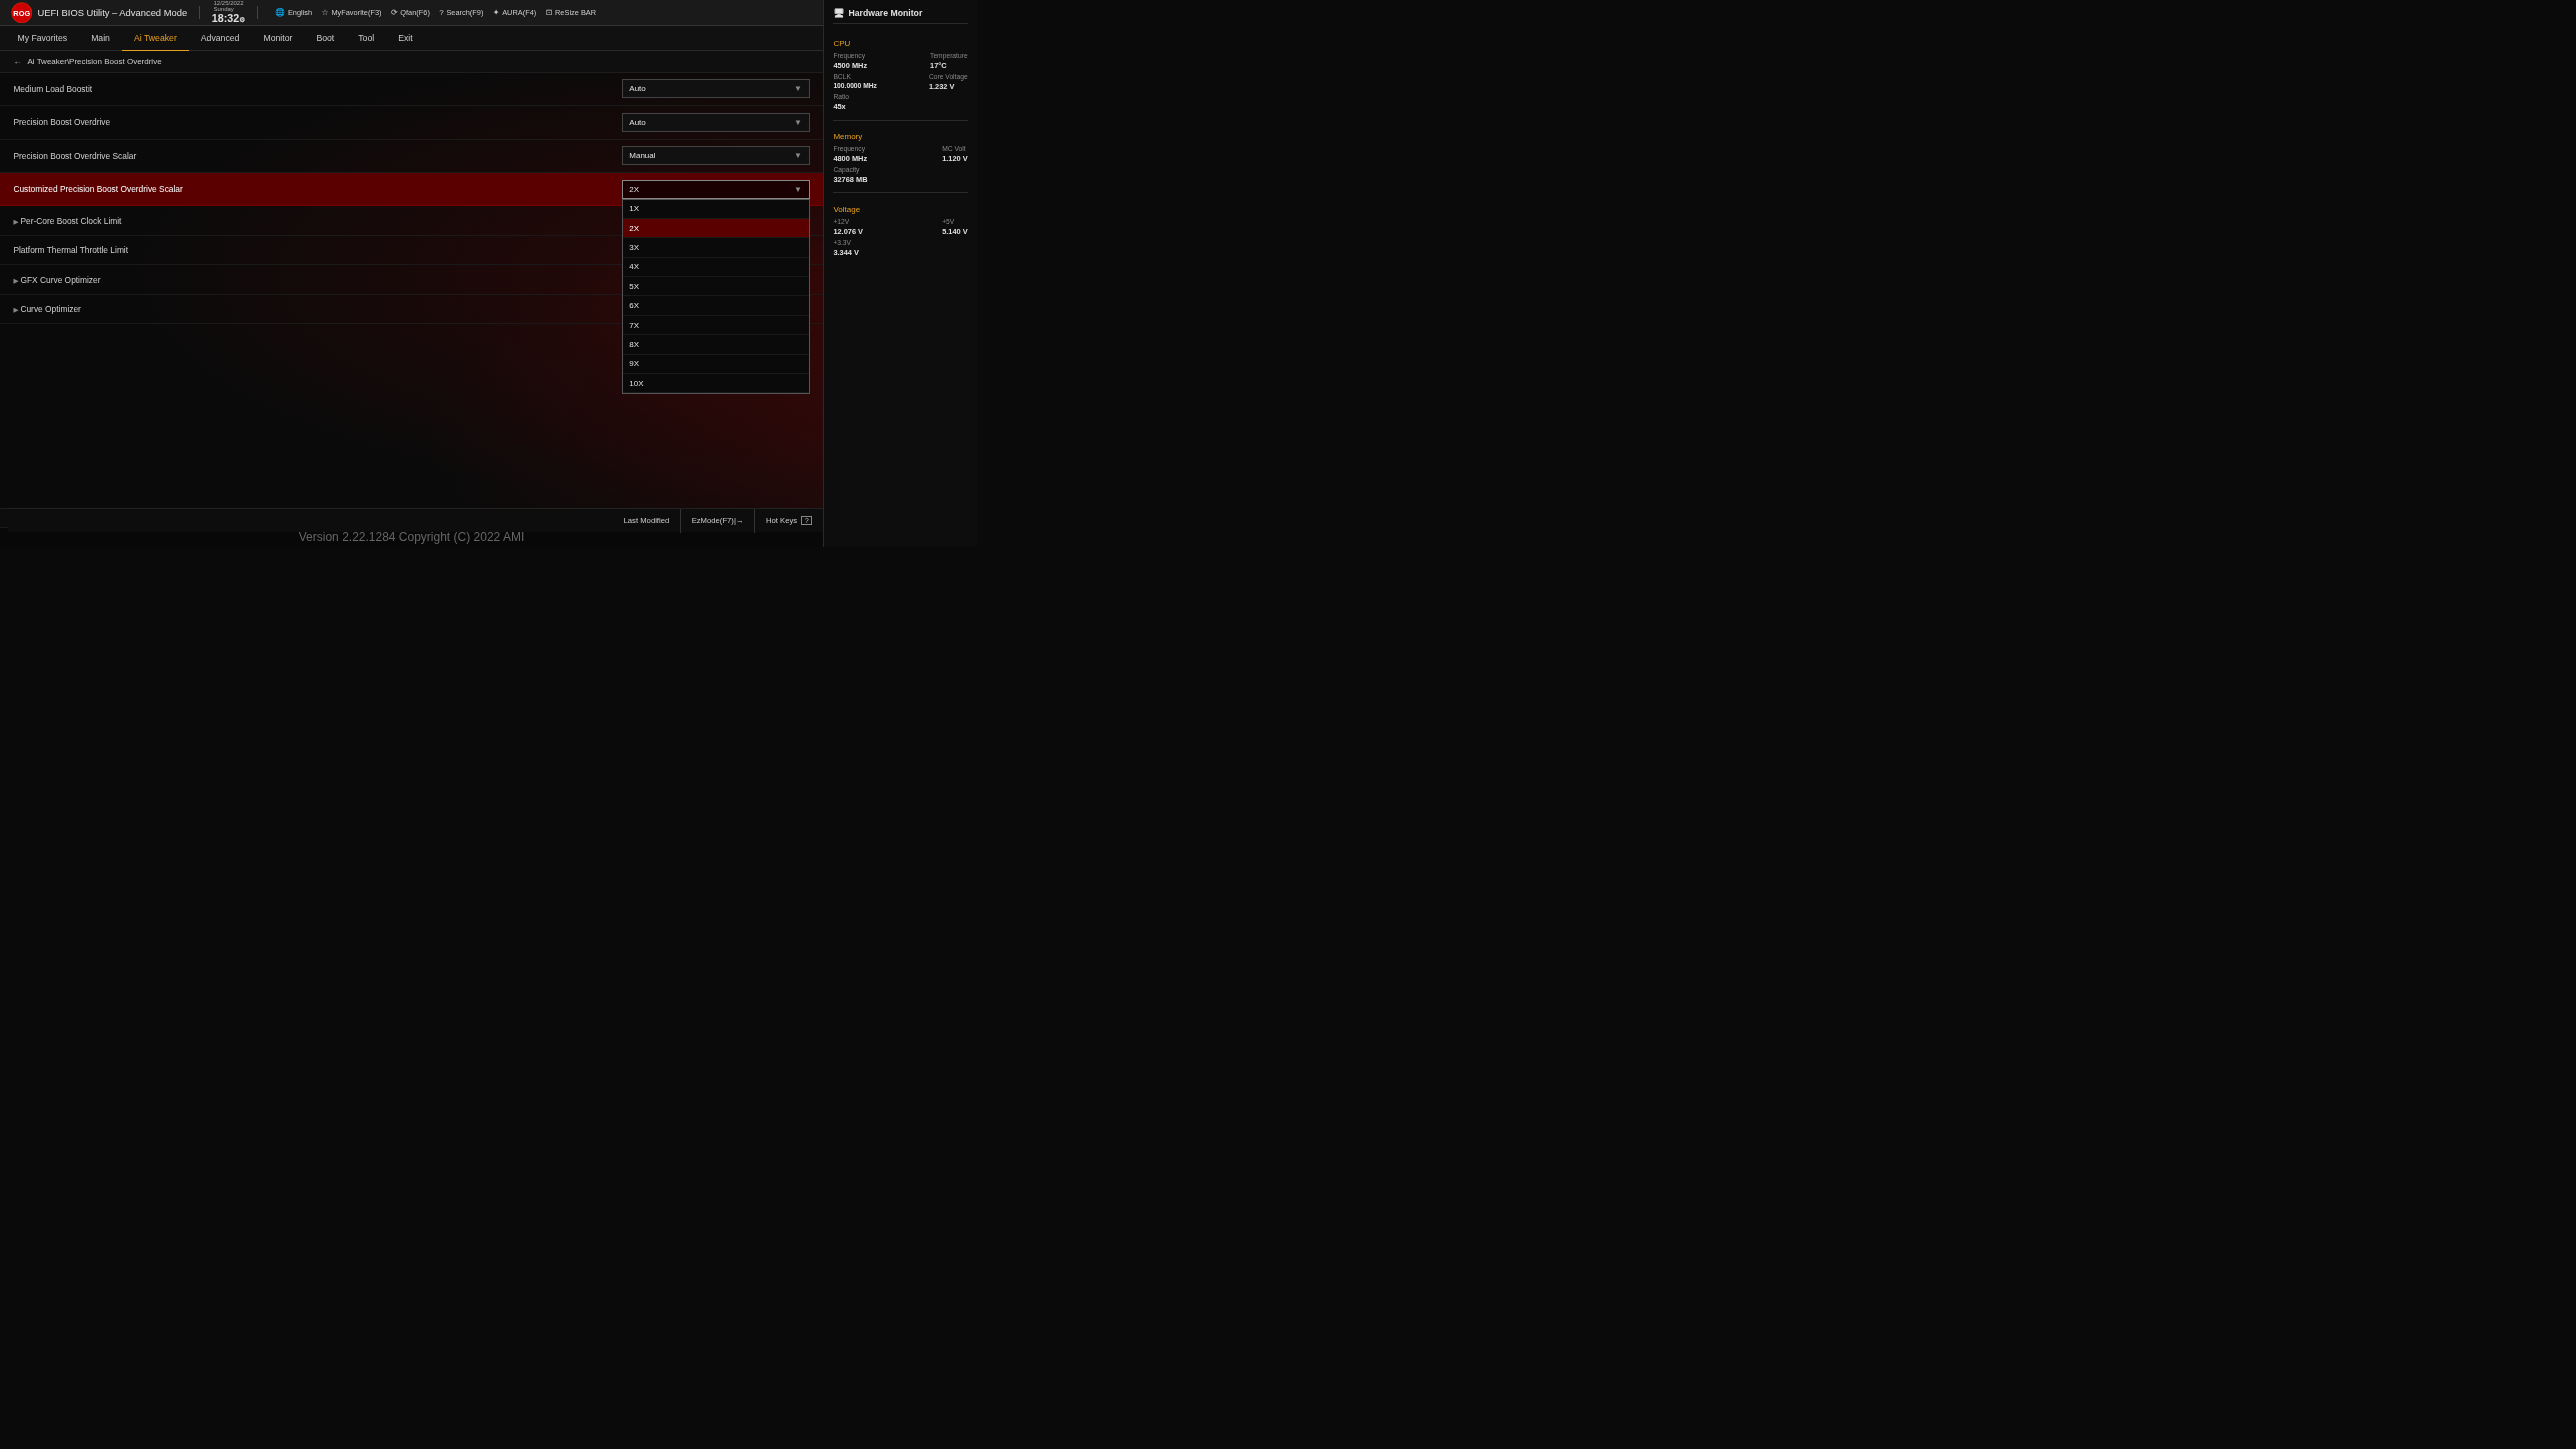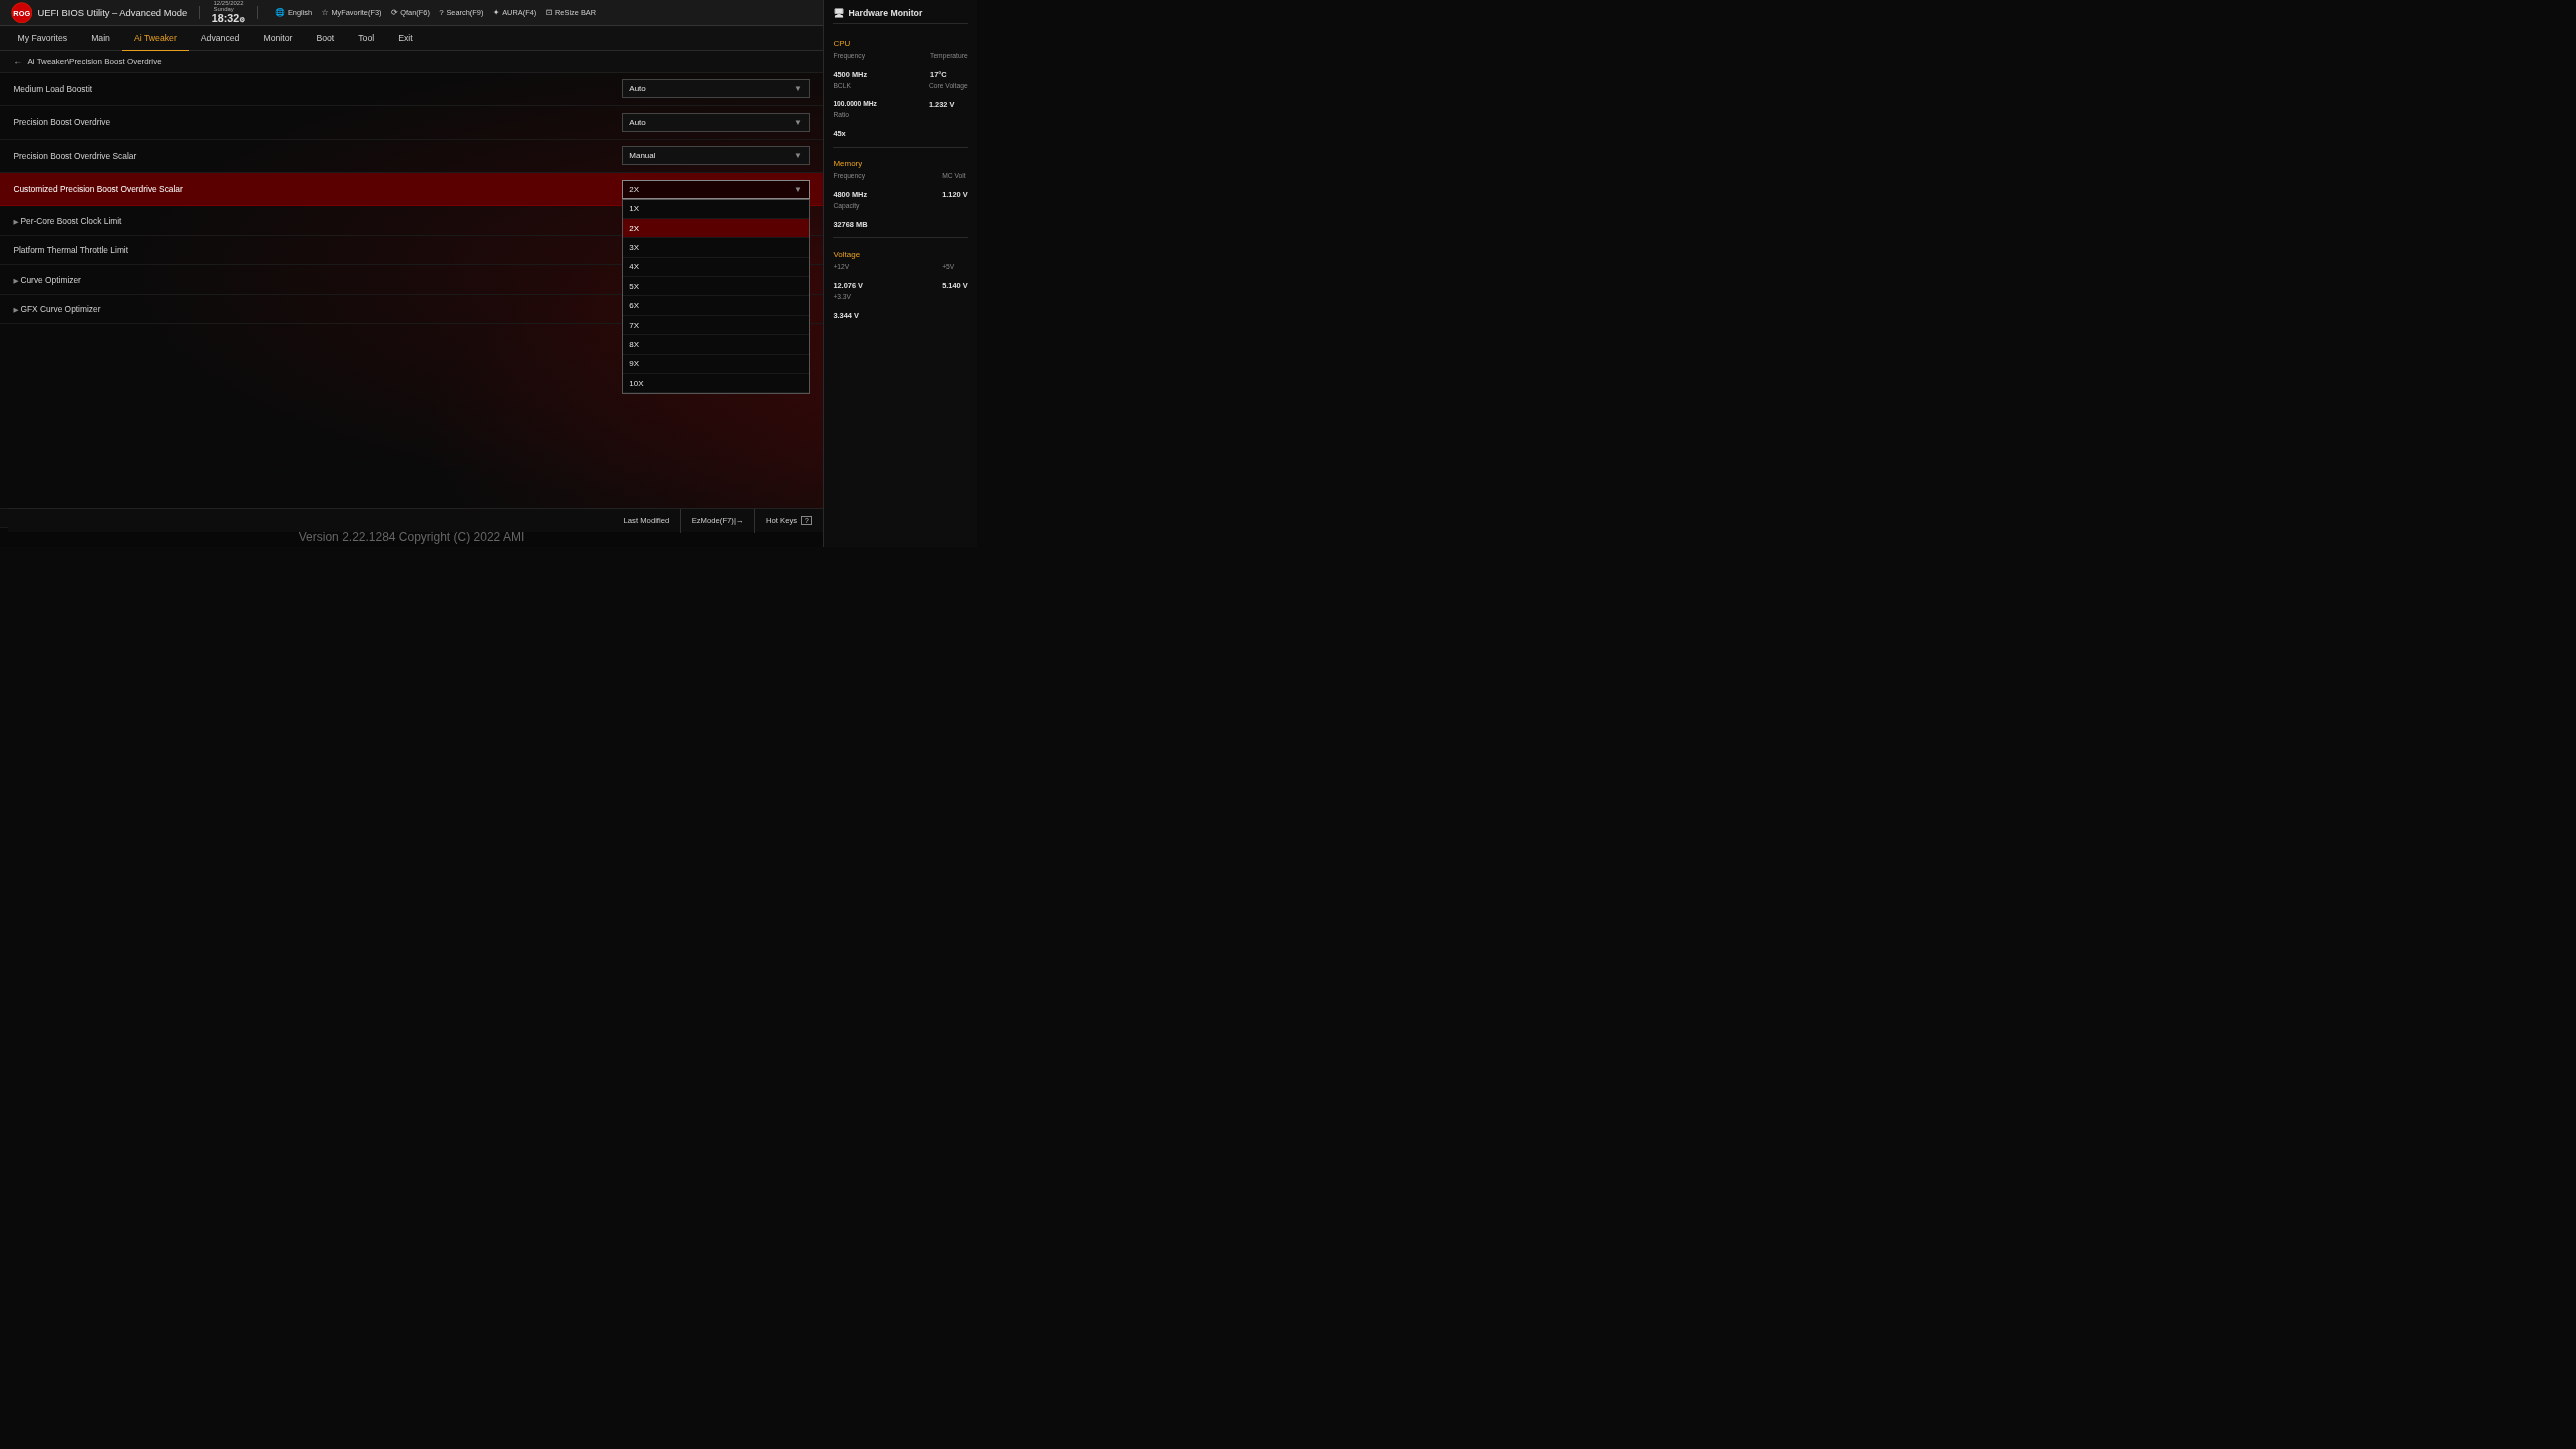--- a/index.html
+++ b/index.html
@@ -196,21 +196,21 @@
 
     .hw-value-pair {
       display: flex;
       justify-content: space-between;
       margin-bottom: 2.7px;
     }
 
     .hw-col {
       display: flex;
       flex-direction: column;
-      gap: 11px;
+      gap: 2px;
     }
 
     
     .main-content {
       display: flex;
       flex: 1;
       overflow: hidden;
     }
 
     .content-area {
@@ -533,25 +533,25 @@
 
         <div class="setting-row">
           <span class="setting-label expandable">Per-Core Boost Clock Limit</span>
         </div>
 
         <div class="setting-row">
           <span class="setting-label">Platform Thermal Throttle Limit</span>
         </div>
 
         <div class="setting-row">
+          <span class="setting-label expandable">GFX Curve Optimizer</span>
+        </div>
+
+        <div class="setting-row">
           <span class="setting-label expandable">Curve Optimizer</span>
-        </div>
-
-        <div class="setting-row">
-          <span class="setting-label expandable">GFX Curve Optimizer</span>
         </div>
 
       </div>
 
       <div class="info-bar">
         <div class="info-icon">i</div>
         <p class="info-text">Precision Boost Overdrive increases the maximum boost voltage used (runs above parts specified maximum) and the amount of time spent at that voltage. The larger the value entered the larger the boost voltage used and the longer that voltage will be maintained.</p>
       </div>
 
       <svg class="deco-lines" viewBox="0 0 500 100">

